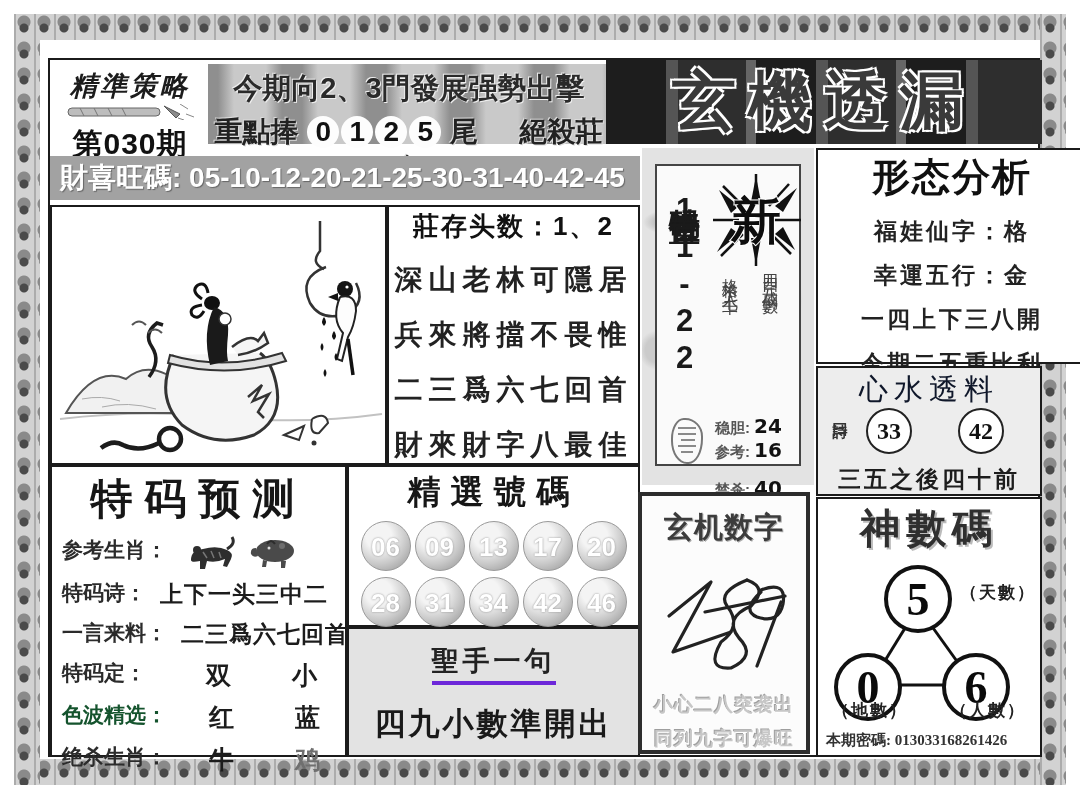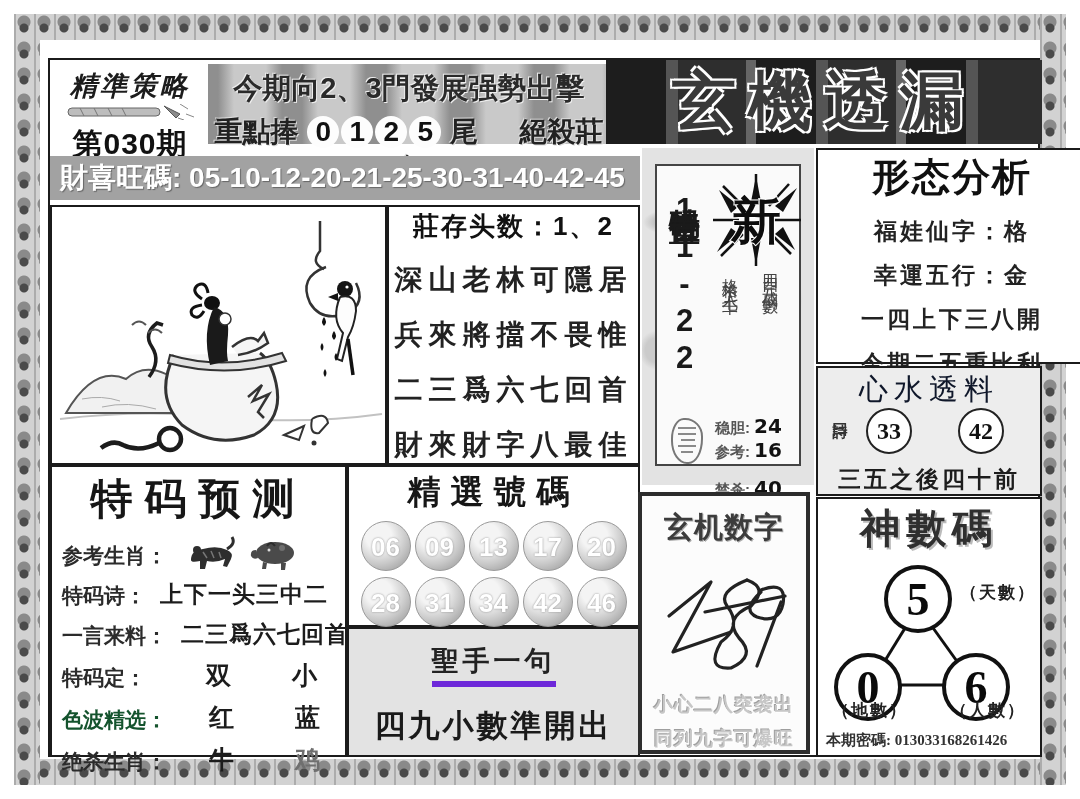--- a/index.html
+++ b/index.html
@@ -75,32 +75,32 @@
   .pw { position:absolute; left:8px; top:232px; font-family:"Liberation Serif","DejaVu Serif",serif; font-size:15px; color:#333; font-weight:bold; }
 
   
   .numbers-box { left:297px; top:405px; width:293px; height:162px; text-align:center; }
   .numbers-title { font-size:33px; font-weight:900; font-family:"Liberation Serif","DejaVu Serif",serif; letter-spacing:10px; color:#161616; padding-top:3px; }
   .ballrow { margin-top:6px; }
   .ball { display:inline-block; width:50px; height:50px; line-height:50px; border-radius:50%; margin:0 2px;
     background:radial-gradient(circle at 35% 30%, #f4f4f4 0 28%, #c9c9c9 60%, #8f8f8f 100%); border:1px solid #9a9a9a;
     color:#fff; font-size:26px; font-weight:bold; text-shadow:0 0 2px #888; }
   .saint-box { left:297px; top:567px; width:293px; height:130px; background:#e3e3e3; text-align:center; }
-  .saint-title { display:inline-block; font-size:27px; font-weight:900; color:#222; letter-spacing:4px; margin-top:14px; border-bottom:6px solid #6d28d9; padding-bottom:2px; }
+  .saint-title { display:inline-block; font-size:27px; font-weight:900; color:#222; letter-spacing:4px; margin-top:14px; border-bottom:4px solid #6d28d9; padding-bottom:2px; }
   .saint-line { font-size:31px; font-weight:900; color:#1a1a1a; letter-spacing:3px; margin-top:18px; }
 
   
   .mystic-box { left:588px; top:432px; width:172px; height:262px; border:4px solid #2d2d2d; background:#fcfcfc; text-align:center; }
   .mystic-title { font-size:29px; font-weight:900; color:#3c3c3c; letter-spacing:1px; padding-top:12px; text-shadow:1px 1px 0 #aaa; }
   .mystic-line { font-size:19px; font-weight:900; color:#c7c7c7; letter-spacing:1px; text-shadow:1px 1px 0 #fff,-1px -1px 0 #9e9e9e; margin-top:8px; }
 
   
   .forecast-box { left:0; top:405px; width:297px; height:292px; padding:4px 10px; }
   .fc-title { text-align:center; font-family:"Liberation Serif","DejaVu Serif",serif; font-size:42px; font-weight:900; letter-spacing:12px; color:#161616; }
-  .fc-row { display:flex; align-items:flex-end; margin-top:9px; white-space:nowrap; }
+  .fc-row { display:flex; align-items:flex-start; margin-top:9px; white-space:nowrap; }
   .fc-label { font-size:21px; font-weight:bold; color:#2b2b2b; }
   .fc-label.gray { color:#14532d; }
   .fc-val { font-family:"Liberation Serif","DejaVu Serif",serif; font-size:23px; font-weight:bold; color:#1c1c1c; margin-left:14px; letter-spacing:1px; }
   .fc-big { font-size:25px; font-weight:900; font-family:"DejaVu Sans",sans-serif; }
   .fc-sp { display:inline-block; width:46px; }
   .fc-v2 { color:#6f6f6f; }
 
   .illus-box { left:0; top:145px; width:337px; height:260px; }
 
   svg text { font-family:"Liberation Serif","DejaVu Serif",serif; }

